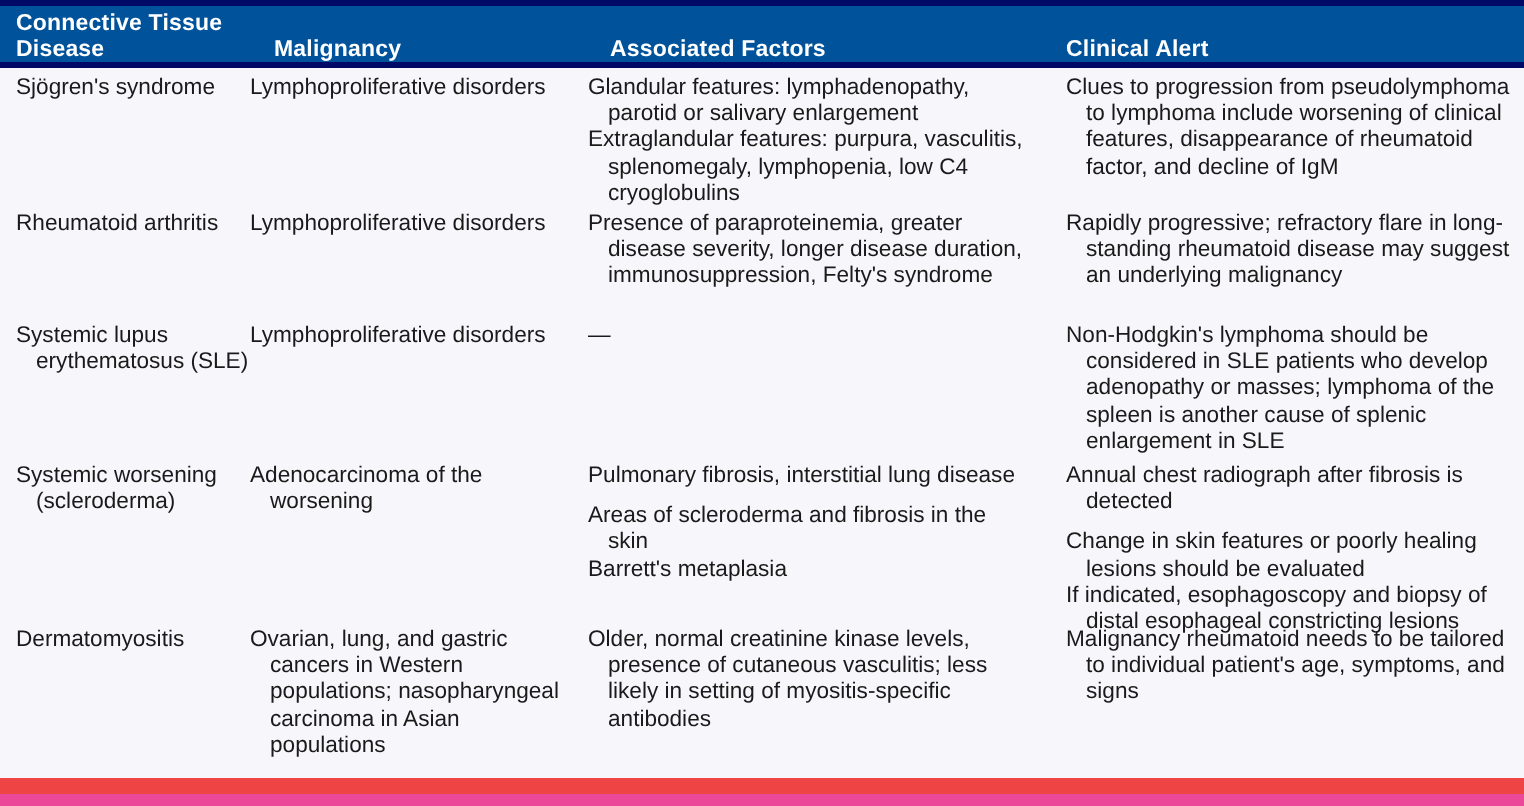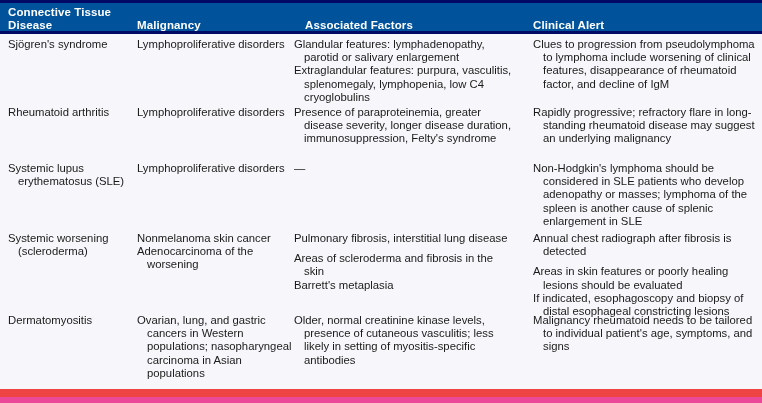--- a/index.html
+++ b/index.html
@@ -63,21 +63,21 @@
     position: absolute;
     font-size: 11.3px;
     line-height: 13.2px;
     color: #1a1a1a;
     
     padding-left: 10px;
     text-indent: -10px;
     box-sizing: border-box;
   }
   .cell.c1 { left: 8px;   width: 126px; }
-  .cell.c2 { left: 137px; width: 160px; }
+  .cell.c2 { left: 125px; width: 160px; }
   .cell.c3 { left: 294px; width: 222px; }
   .cell.c4 { left: 533px; width: 225px; }
 
   .subentry { display: block; }
   .subentry + .subentry { margin-top: 7px; }
   .dash { text-indent: 0; padding-left: 0; }
 </style>
 </head>
 <body>
 
@@ -126,31 +126,30 @@
       </div>
       <div class="cell c3 dash">—</div>
       <div class="cell c4">
         <span class="subentry">Non-Hodgkin's lymphoma should be considered in SLE patients who develop adenopathy or masses; lymphoma of the spleen is another cause of splenic enlargement in SLE</span>
       </div>
     </div>
 
     <div class="row" style="top:198px;">
       <div class="cell c1">Systemic worsening (scleroderma)</div>
       <div class="cell c2">
-        <span class="subentry">Nonmelanoma skin cancer</span>
         <span class="subentry" style="margin-top:0">Adenocarcinoma of the worsening</span>
       </div>
       <div class="cell c3">
         <span class="subentry">Pulmonary fibrosis, interstitial lung disease</span>
         <span class="subentry">Areas of scleroderma and fibrosis in the skin</span>
         <span class="subentry" style="margin-top:0">Barrett's metaplasia</span>
       </div>
       <div class="cell c4">
         <span class="subentry">Annual chest radiograph after fibrosis is detected</span>
-        <span class="subentry">Areas in skin features or poorly healing lesions should be evaluated</span>
+        <span class="subentry">Change in skin features or poorly healing lesions should be evaluated</span>
         <span class="subentry" style="margin-top:0">If indicated, esophagoscopy and biopsy of distal esophageal constricting lesions</span>
       </div>
     </div>
 
     <div class="row" style="top:280px;">
       <div class="cell c1">Dermatomyositis</div>
       <div class="cell c2">
         <span class="subentry">Ovarian, lung, and gastric cancers in Western populations; nasopharyngeal carcinoma in Asian populations</span>
       </div>
       <div class="cell c3">

